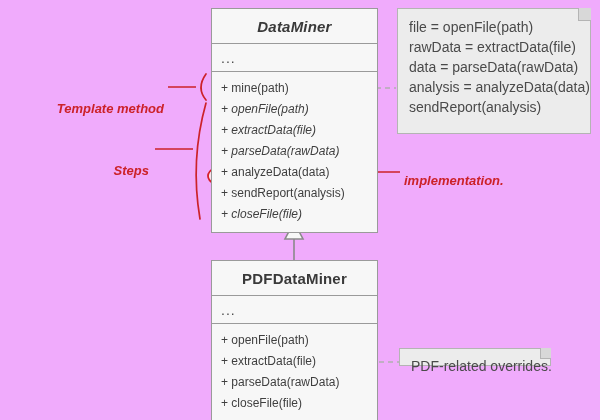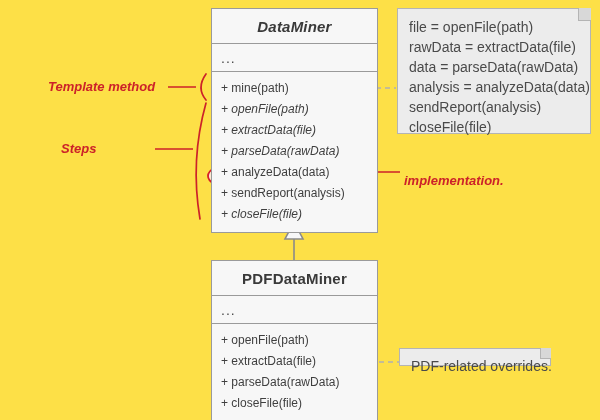--- a/index.html
+++ b/index.html
@@ -4,21 +4,21 @@
 <style>
   html, body {
     margin: 0;
     padding: 0;
     background: #000000;
   }
   #canvas {
     position: relative;
     width: 600px;
     height: 420px;
-    background: #fde047;
+    background: #f0abfc;
     overflow: hidden;
     font-family: "Liberation Sans", sans-serif;
   }
   .svg-layer {
     position: absolute;
     left: 0;
     top: 0;
     width: 600px;
     height: 420px;
     pointer-events: none;
@@ -115,21 +115,21 @@
   .annot {
     position: absolute;
     color: #cc2229;
     font-size: 13px;
     font-style: italic;
     font-weight: bold;
     line-height: 17px;
     white-space: nowrap;
   }
   .annot.right { text-align: left; }
-  .annot.leftal { text-align: left; }
+  .annot.leftal { text-align: right; margin-top: 22px; }
 </style>
 </head>
 <body>
 
 <div id="canvas">
 
   <svg class="svg-layer" viewBox="0 0 600 420" width="600" height="420">
 
     <line x1="322" y1="88" x2="396" y2="88" stroke="#b0b0b0" stroke-width="1.4" stroke-dasharray="5,4"></line>
     <circle cx="316" cy="88" r="5" fill="#f7f7f7" stroke="#b0b0b0" stroke-width="1.4"></circle>
@@ -183,21 +183,20 @@
   </div>
 
   <div class="uml-note" style="left:397px; top:8px; width:194px; height:126px;">
     <span class="note-fold"></span>
     <div class="note-body">
       <div class="note-line">file = openFile(path)</div>
       <div class="note-line">rawData = extractData(file)</div>
       <div class="note-line">data = parseData(rawData)</div>
       <div class="note-line">analysis = analyzeData(data)</div>
       <div class="note-line">sendReport(analysis)</div>
-      <div class="note-line">closeFile(file)</div>
     </div>
   </div>
 
   <div class="uml-note" style="left:399px; top:348px; width:152px; height:18px;">
     <span class="note-fold" style="width:11px;height:11px;"></span>
     <div class="note-single">PDF-related overrides.</div>
   </div>
 
   <div class="annot leftal" style="left:48px; top:78px; width:116px;">Template method</div>
 

